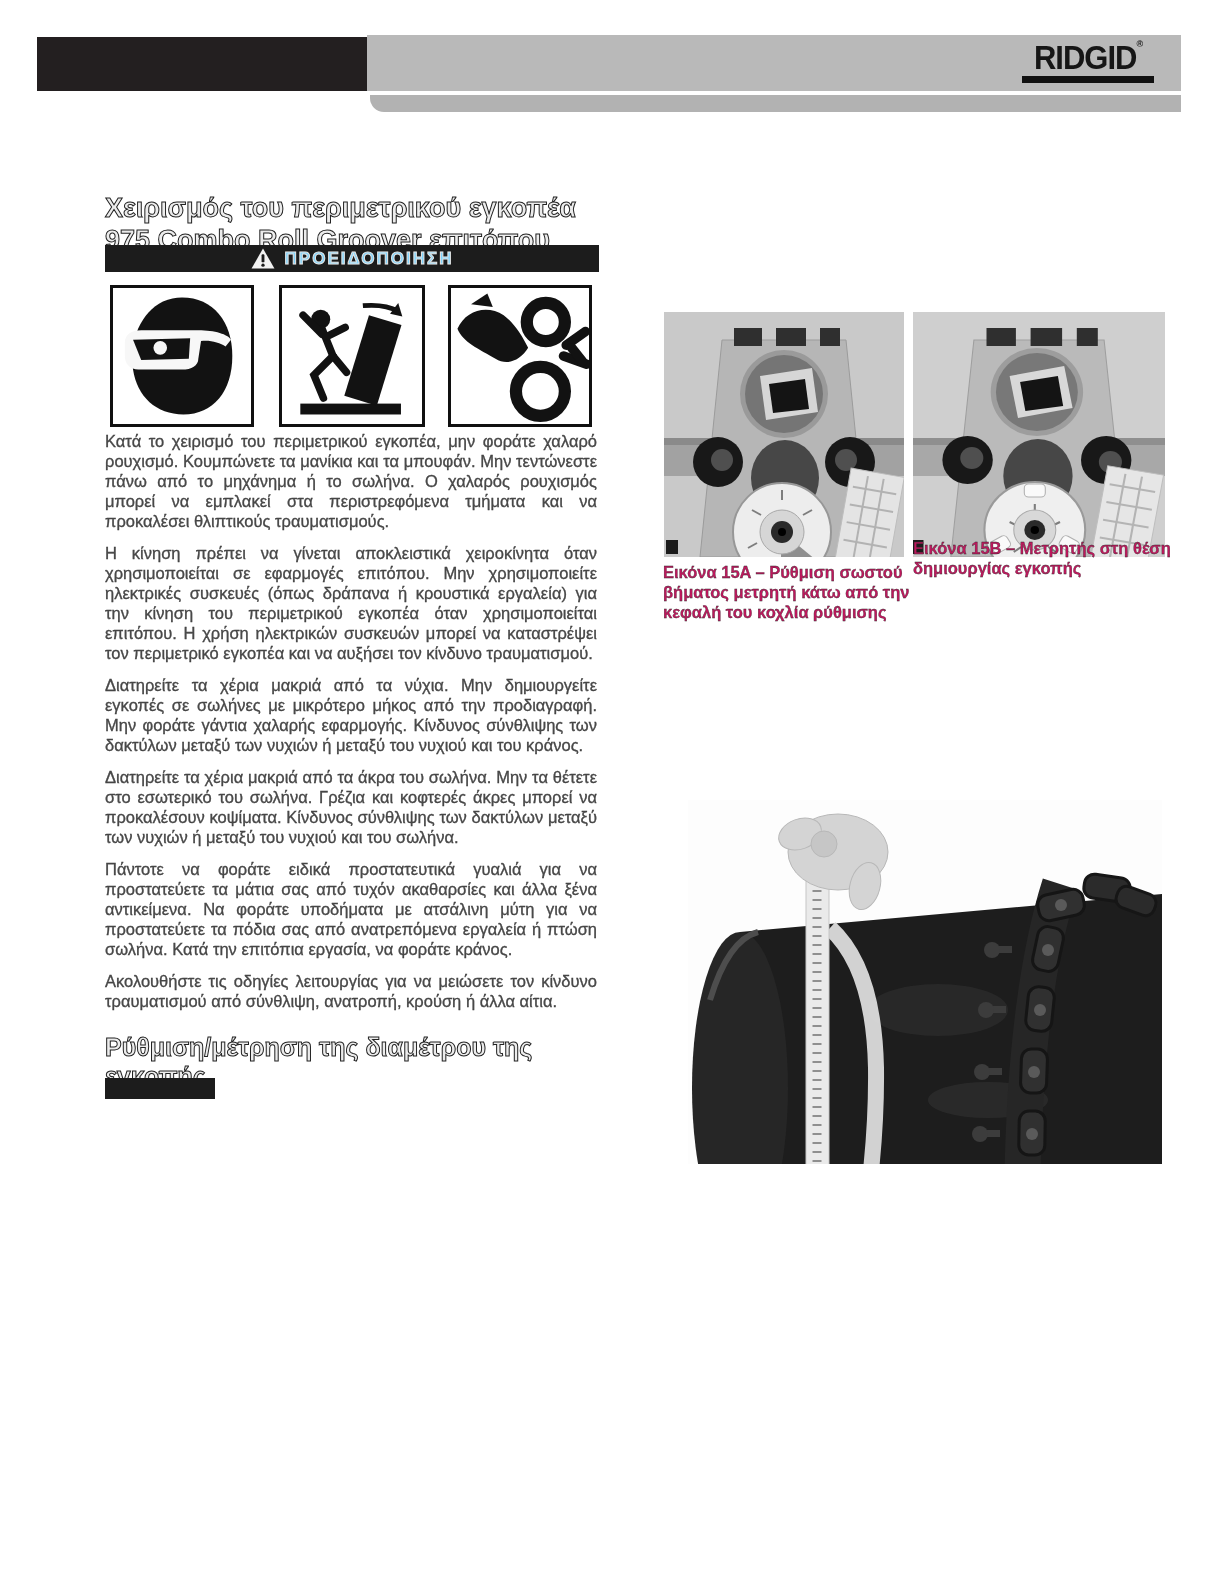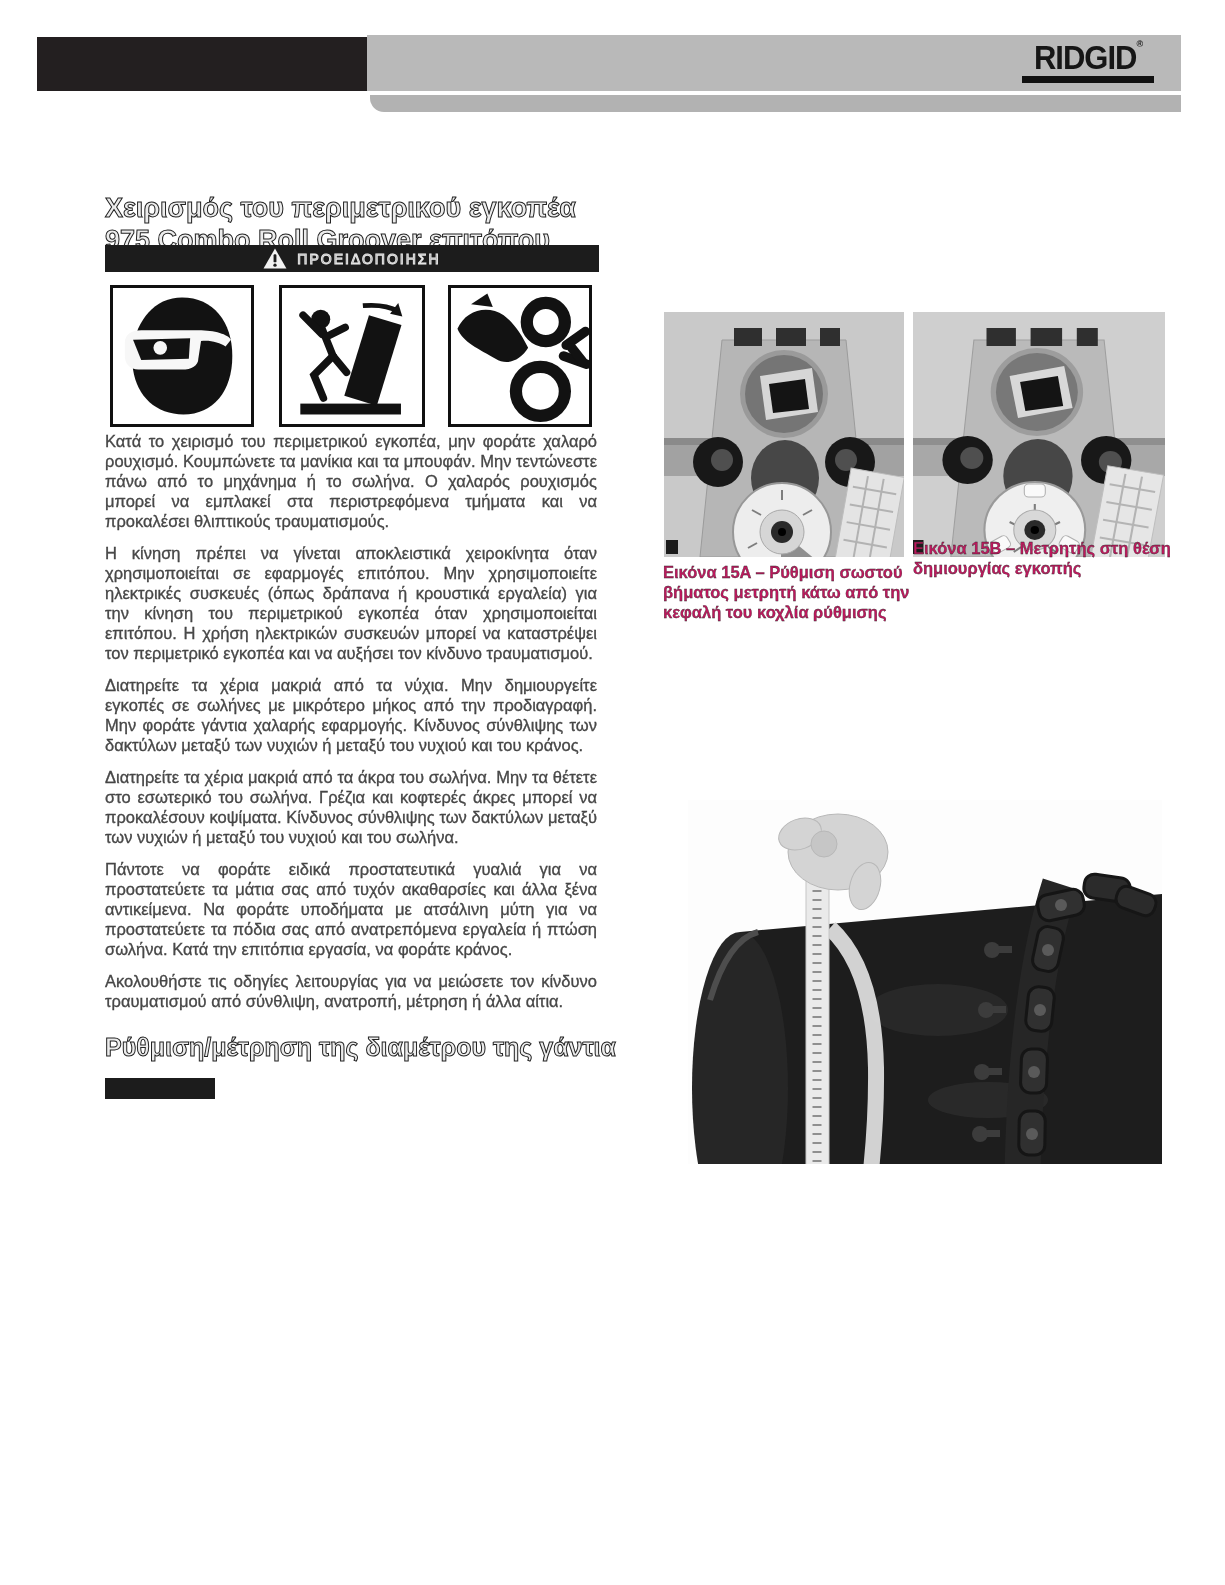--- a/index.html
+++ b/index.html
@@ -16,22 +16,22 @@
          font-family:"Liberation Sans",sans-serif;transform:scaleY(1.08);}
   .brand sup{font-size:9px;vertical-align:top;}
   .brand-underline{left:1022px;top:76px;width:132px;height:7px;background:#111;}
 
   
   .hollow{-webkit-text-stroke:1px #222;color:#ececec;}
 
   .title{left:105px;top:172px;width:505px;font-size:27px;line-height:32px;font-weight:700;margin-top:20px;}
   .warning-bar{left:105px;top:245px;width:494px;height:27px;background:#1c1c1c;
                display:flex;align-items:center;justify-content:center;gap:10px;}
-  .warning-text{font-size:14px;font-weight:400;letter-spacing:2px;
-                -webkit-text-stroke:1px #e6e6e6;color:#737373;}
+  .warning-text{font-size:17px;font-weight:700;letter-spacing:2px;
+                -webkit-text-stroke:1px #e6e6e6;color:#7dd3fc;}
 
   .icon-box{top:285px;width:138px;height:136px;background:#fff;border:3px solid #101010;}
   .icon-box svg{width:100%;height:100%;display:block;}
 
   .bodycopy{left:105px;top:431px;width:492px;}
   .bodycopy p{margin:0 0 12px 0;font-size:16.5px;line-height:20px;text-align:justify;
               color:#4a4a4a;-webkit-text-stroke:0.3px #3a3a3a;}
 
   .subheading{left:105px;top:1033px;width:520px;font-size:25px;font-weight:700;}
   .redact{left:105px;top:1078px;width:110px;height:21px;background:#1c1c1c;}
@@ -117,24 +117,24 @@
       </g>
     </svg>
   </div>
 
   <div class="abs bodycopy">
     <p>Κατά το χειρισμό του περιμετρικού εγκοπέα, μην φοράτε χαλαρό ρουχισμό. Κουμπώνετε τα μανίκια και τα μπουφάν. Μην τεντώνεστε πάνω από το μηχάνημα ή το σωλήνα. Ο χαλαρός ρουχισμός μπορεί να εμπλακεί στα περιστρεφόμενα τμήματα και να προκαλέσει θλιπτικούς τραυματισμούς.</p>
     <p>Η κίνηση πρέπει να γίνεται αποκλειστικά χειροκίνητα όταν χρησιμοποιείται σε εφαρμογές επιτόπου. Μην χρησιμοποιείτε ηλεκτρικές συσκευές (όπως δράπανα ή κρουστικά εργαλεία) για την κίνηση του περιμετρικού εγκοπέα όταν χρησιμοποιείται επιτόπου. Η χρήση ηλεκτρικών συσκευών μπορεί να καταστρέψει τον περιμετρικό εγκοπέα και να αυξήσει τον κίνδυνο τραυματισμού.</p>
     <p>Διατηρείτε τα χέρια μακριά από τα νύχια. Μην δημιουργείτε εγκοπές σε σωλήνες με μικρότερο μήκος από την προδιαγραφή. Μην φοράτε γάντια χαλαρής εφαρμογής. Κίνδυνος σύνθλιψης των δακτύλων μεταξύ των νυχιών ή μεταξύ του νυχιού και του κράνος.</p>
     <p>Διατηρείτε τα χέρια μακριά από τα άκρα του σωλήνα. Μην τα θέτετε στο εσωτερικό του σωλήνα. Γρέζια και κοφτερές άκρες μπορεί να προκαλέσουν κοψίματα. Κίνδυνος σύνθλιψης των δακτύλων μεταξύ των νυχιών ή μεταξύ του νυχιού και του σωλήνα.</p>
     <p>Πάντοτε να φοράτε ειδικά προστατευτικά γυαλιά για να προστατεύετε τα μάτια σας από τυχόν ακαθαρσίες και άλλα ξένα αντικείμενα. Να φοράτε υποδήματα με ατσάλινη μύτη για να προστατεύετε τα πόδια σας από ανατρεπόμενα εργαλεία ή πτώση σωλήνα. Κατά την επιτόπια εργασία, να φοράτε κράνος.</p>
-    <p>Ακολουθήστε τις οδηγίες λειτουργίας για να μειώσετε τον κίνδυνο τραυματισμού από σύνθλιψη, ανατροπή, μέτρηση ή άλλα αίτια.</p>
-  </div>
-
-  <div class="abs subheading hollow">Ρύθμιση/μέτρηση της διαμέτρου της γάντια</div>
+    <p>Ακολουθήστε τις οδηγίες λειτουργίας για να μειώσετε τον κίνδυνο τραυματισμού από σύνθλιψη, ανατροπή, κρούση ή άλλα αίτια.</p>
+  </div>
+
+  <div class="abs subheading hollow">Ρύθμιση/μέτρηση της διαμέτρου της εγκοπής</div>
   <div class="abs redact"></div>
 
   <div class="abs photo fig15a-photo">
     <svg viewBox="0 0 240 245" preserveAspectRatio="none">
       <rect width="240" height="245" fill="#c9c9c9"></rect>
       <rect x="0" y="126" width="240" height="38" fill="#a2a2a2"></rect>
       <rect x="0" y="126" width="240" height="7" fill="#8a8a8a"></rect>
       <polygon points="58,28 182,28 204,245 36,245" fill="#b6b6b6" stroke="#9b9b9b"></polygon>
       <rect x="70" y="16" width="28" height="18" fill="#2f2f2f"></rect>
       <rect x="112" y="16" width="30" height="18" fill="#2f2f2f"></rect>

